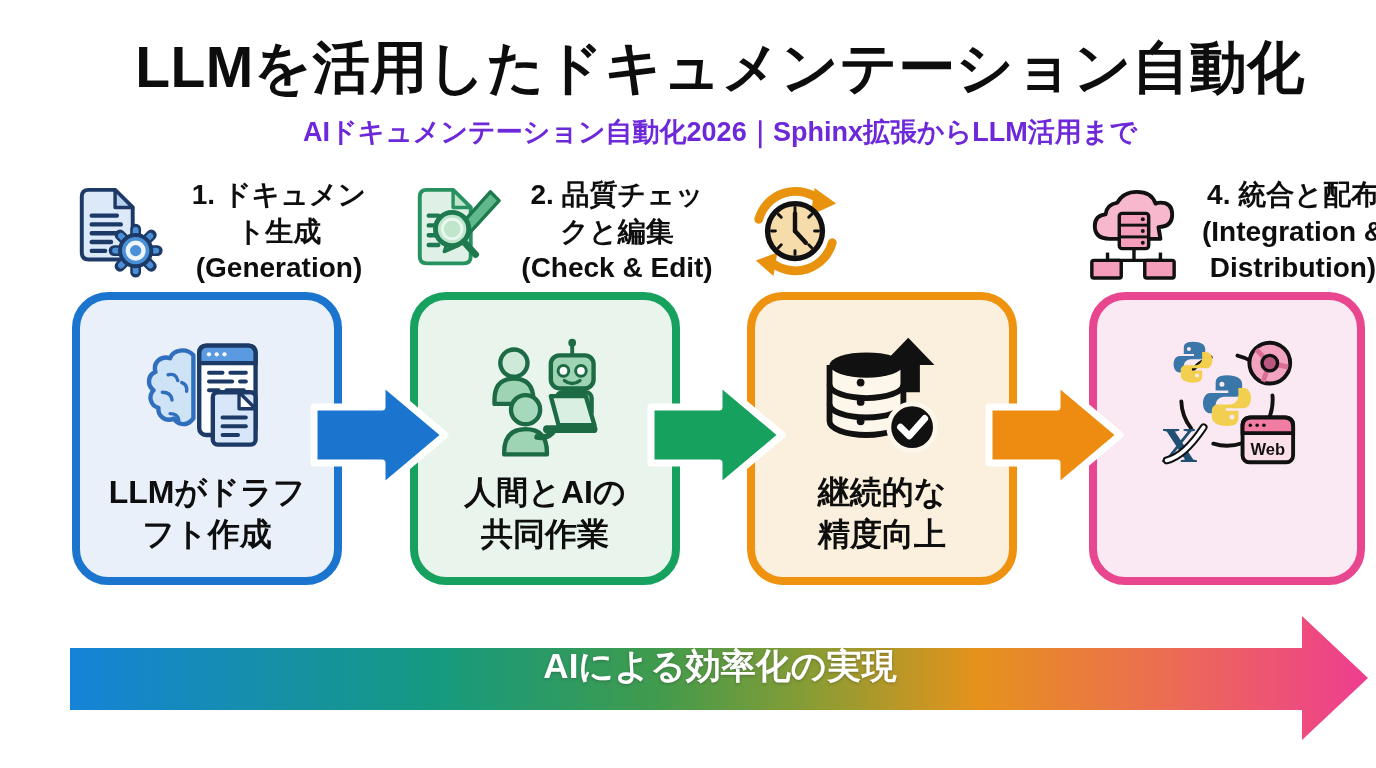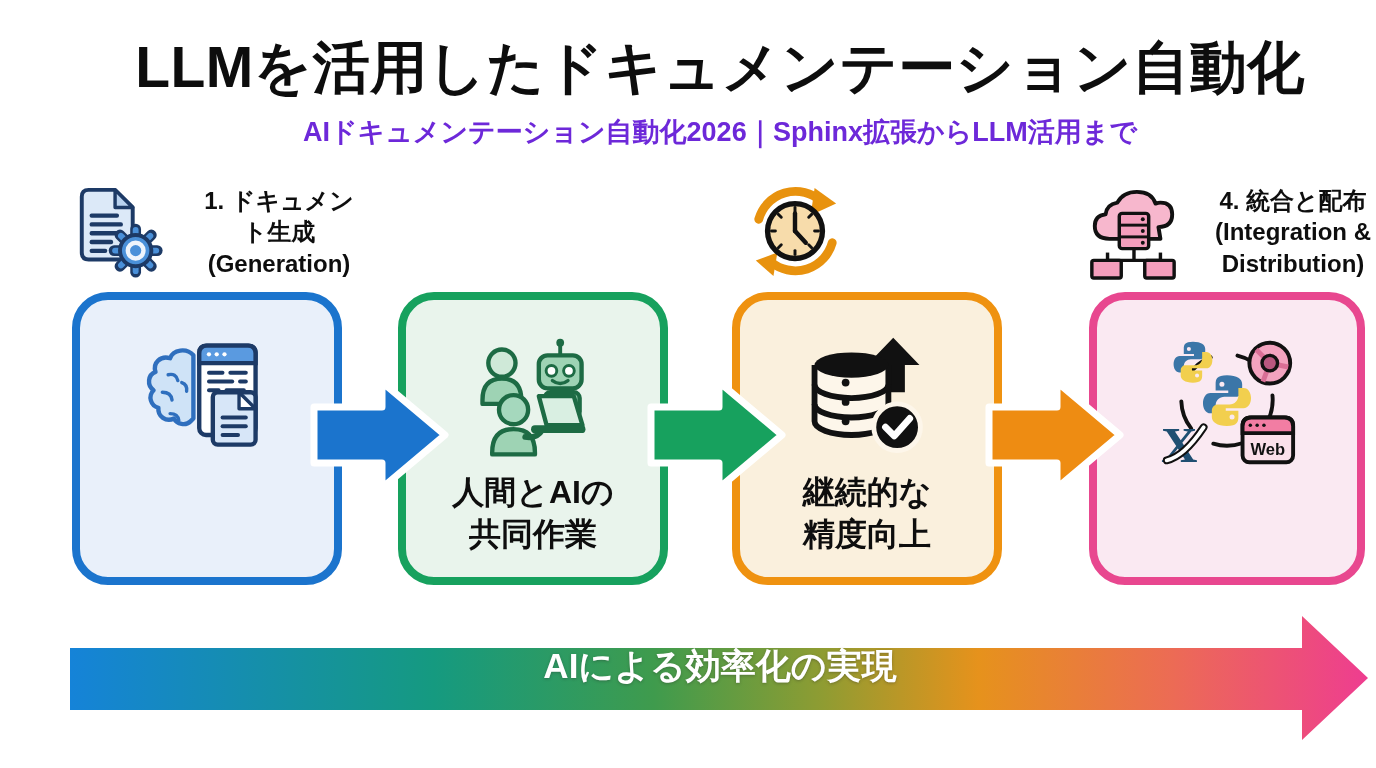--- a/index.html
+++ b/index.html
@@ -9,21 +9,21 @@
 
   .page-title { position:absolute; top:30px; left:0; width:1376px; text-align:center;
     font-size:57px; font-weight:900; letter-spacing:0.5px; color:#0d0d0d; }
   .page-subtitle { position:absolute; top:114px; left:0; width:1376px; text-align:center;
     font-size:27px; font-weight:700; color:#6d28d9; }
 
   .step-header { position:absolute; top:180px; height:104px; }
   .step-header .hicon { position:absolute; left:8px; top:4px; }
   .step-header .hlabel { position:absolute; left:104px; top:0; width:226px; height:104px;
     display:flex; align-items:center; justify-content:center; text-align:center;
-    font-size:24px; font-weight:700; line-height:1.3; white-space:pre-line; color:#0e0e0e; }
+    font-size:28px; font-weight:700; line-height:1.3; white-space:pre-line; color:#0e0e0e; }
 
   .step-box { position:absolute; top:292px; width:270px; height:293px; border-radius:36px;
     border:8px solid #000; }
   .step-box .bicon { position:absolute; top:32px; left:50%; transform:translateX(-50%); }
   .step-box .blabel { position:absolute; bottom:22px; left:0; width:100%; text-align:center;
     font-size:32px; font-weight:700; line-height:1.32; white-space:pre-line; color:#0e0e0e; }
 
   .flow-arrow { position:absolute; top:376px; }
 
   .bottom-banner { position:absolute; left:38px; top:614px; }
@@ -64,20 +64,39 @@
         </g>
         <circle r="16" fill="#4a90d9" stroke="#1d3a66" stroke-width="4"></circle>
         <circle r="8" fill="none" stroke="#eef4fc" stroke-width="4.5"></circle>
       </g>
     </svg>
     <div class="hlabel">1. ドキュメン
 ト生成
 (Generation)</div>
   </div>
 
+  <div class="step-header" style="left:368px; width:336px;">
+    <svg class="hicon" width="98" height="96" viewBox="0 0 100 98">
+      <path d="M12 13q0-7 7-7h27l18 18v50q0 7-7 7H19q-7 0-7-7z" fill="#dff0e6" stroke="#27925f" stroke-width="4" stroke-linejoin="round"></path>
+      <path d="M46 6v18h18z" fill="#bfe5cd" stroke="#27925f" stroke-width="3.5" stroke-linejoin="round"></path>
+      <g fill="#1e7a4e">
+        <rect x="19" y="30" width="14" height="4.5" rx="2"></rect>
+        <rect x="19" y="40" width="11" height="4.5" rx="2"></rect>
+        <rect x="19" y="50" width="12" height="4.5" rx="2"></rect>
+        <rect x="19" y="60" width="14" height="4.5" rx="2"></rect>
+      </g>
+      <path d="M84 8l9 9-42 46-14 6 5-14z" fill="#5fb98c" stroke="#1e7a4e" stroke-width="3.5" stroke-linejoin="round"></path>
+      <circle cx="45" cy="46" r="17" fill="#bfe5cd" stroke="#1e7a4e" stroke-width="5"></circle>
+      <circle cx="45" cy="46" r="10" fill="none" stroke="#e9f7ee" stroke-width="3"></circle>
+      <line x1="57" y1="59" x2="69" y2="72" stroke="#1e7a4e" stroke-width="7" stroke-linecap="round"></line>
+    </svg>
+    <div class="hlabel">2. 品質チェッ
+クと編集
+(Check &amp; Edit)</div>
+  </div>
 
   <div class="step-header" style="left:706px; width:336px;">
     <svg class="hicon" width="98" height="96" viewBox="0 0 100 98">
       <path d="M13 36 A39 39 0 0 1 76 17" fill="none" stroke="#e8920e" stroke-width="9" stroke-linecap="round"></path>
       <path d="M88 60 A39 39 0 0 1 26 80" fill="none" stroke="#e8920e" stroke-width="9" stroke-linecap="round"></path>
       <path d="M70 4 L92 20 L66 32 Z" fill="#e8920e"></path>
       <path d="M32 70 L10 78 L28 94 Z" fill="#e8920e"></path>
       <circle cx="50" cy="48" r="28" fill="#f7dcab" stroke="#111" stroke-width="5.5"></circle>
       <g stroke="#111" stroke-width="3" stroke-linecap="round">
         <line x1="50" y1="24" x2="50" y2="28"></line>
@@ -137,44 +156,46 @@
       <path d="M56 24c-7-8-21-6-24 3-10-3-18 5-15 14-8 3-9 14-2 19-6 6-3 16 5 18-1 9 8 15 16 11 3 6 12 8 17 3l3-3V28z" fill="#cfe3f7" stroke="#2f6fbe" stroke-width="4.5" stroke-linejoin="round"></path>
       <path d="M30 44q8-2 10 6M24 62q9 0 10 8M32 84q8 0 9 7M44 52q6 2 5 9" fill="none" stroke="#2f6fbe" stroke-width="3.5" stroke-linecap="round"></path>
       <rect x="76" y="62" width="44" height="54" rx="5" fill="#d7e6f8" stroke="#1d3a66" stroke-width="4.5"></rect>
       <path d="M103 62l17 17h-17z" fill="#ffffff" stroke="#1d3a66" stroke-width="3.5" stroke-linejoin="round"></path>
       <g fill="#1d3a66">
         <rect x="84" y="86" width="28" height="4" rx="2"></rect>
         <rect x="84" y="95" width="28" height="4" rx="2"></rect>
         <rect x="84" y="104" width="20" height="4" rx="2"></rect>
       </g>
     </svg>
-  </div>
-
-  <div class="step-box" style="left: 366px; border-color: rgb(23, 161, 94); background-color: rgb(233, 244, 236);">
+    <div class="blabel">LLMがドラフ
+フト作成</div>
+  </div>
+
+  <div class="step-box" style="left: 378px; border-color: rgb(23, 161, 94); background-color: rgb(233, 244, 236);">
     <svg class="bicon" width="136" height="136" viewBox="0 0 140 140">
       <circle cx="38" cy="32" r="14" fill="#cfe9d8" stroke="#1d6b44" stroke-width="4.5"></circle>
       <path d="M18 70q0-22 20-22t20 22v4H18z" fill="#9ed3b4" stroke="#1d6b44" stroke-width="4.5" stroke-linejoin="round"></path>
       <line x1="98" y1="24" x2="98" y2="14" stroke="#1d6b44" stroke-width="4"></line>
       <circle cx="98" cy="11" r="4" fill="#1d6b44"></circle>
       <rect x="76" y="24" width="44" height="34" rx="9" fill="#9ed3b4" stroke="#1d6b44" stroke-width="4.5"></rect>
       <circle cx="89" cy="40" r="5.5" fill="#fff" stroke="#1d6b44" stroke-width="3"></circle>
       <circle cx="107" cy="40" r="5.5" fill="#fff" stroke="#1d6b44" stroke-width="3"></circle>
       <path d="M90 50q8 6 16 0" fill="none" stroke="#1d6b44" stroke-width="3.5" stroke-linecap="round"></path>
       <rect x="82" y="62" width="36" height="26" rx="6" fill="#9ed3b4" stroke="#1d6b44" stroke-width="4.5"></rect>
       <path d="M76 66h36l9 30H84z" fill="#d9efe2" stroke="#1d6b44" stroke-width="4.5" stroke-linejoin="round"></path>
       <circle cx="50" cy="80" r="15" fill="#a5d8bd" stroke="#1d6b44" stroke-width="4.5"></circle>
       <path d="M28 124q0-24 22-24t22 24v2H28z" fill="#9ed3b4" stroke="#1d6b44" stroke-width="4.5" stroke-linejoin="round"></path>
       <path d="M62 108q12 2 18-8" fill="none" stroke="#1d6b44" stroke-width="6" stroke-linecap="round"></path>
       <rect x="68" y="96" width="56" height="8" rx="4" fill="#1d6b44"></rect>
     </svg>
     <div class="blabel">人間とAIの
 共同作業</div>
   </div>
 
-  <div class="step-box" style="left: 700px; border-color: rgb(239, 146, 16); background-color: rgb(250, 240, 221);">
+  <div class="step-box" style="left: 715px; border-color: rgb(239, 146, 16); background-color: rgb(250, 240, 221);">
     <svg class="bicon" width="136" height="136" viewBox="0 0 140 140">
       <polygon points="97,6 124,34 109,34 109,62 85,62 85,34 70,34" fill="#111"></polygon>
       <path d="M16 34v58a38 14 0 0 0 76 0V34" fill="#fdf6ea" stroke="#111" stroke-width="6"></path>
       <ellipse cx="54" cy="34" rx="38" ry="13" fill="#111"></ellipse>
       <path d="M16 54a38 14 0 0 0 76 0M16 74a38 14 0 0 0 76 0" fill="none" stroke="#111" stroke-width="6"></path>
       <circle cx="48" cy="52" r="4" fill="#111"></circle>
       <circle cx="48" cy="72" r="4" fill="#111"></circle>
       <circle cx="48" cy="92" r="4" fill="#111"></circle>
       <circle cx="101" cy="98" r="24" fill="#111" stroke="#fdf6ea" stroke-width="5"></circle>
       <polyline points="89,98 98,107 114,89" fill="none" stroke="#fff" stroke-width="7" stroke-linecap="round" stroke-linejoin="round"></polyline>

